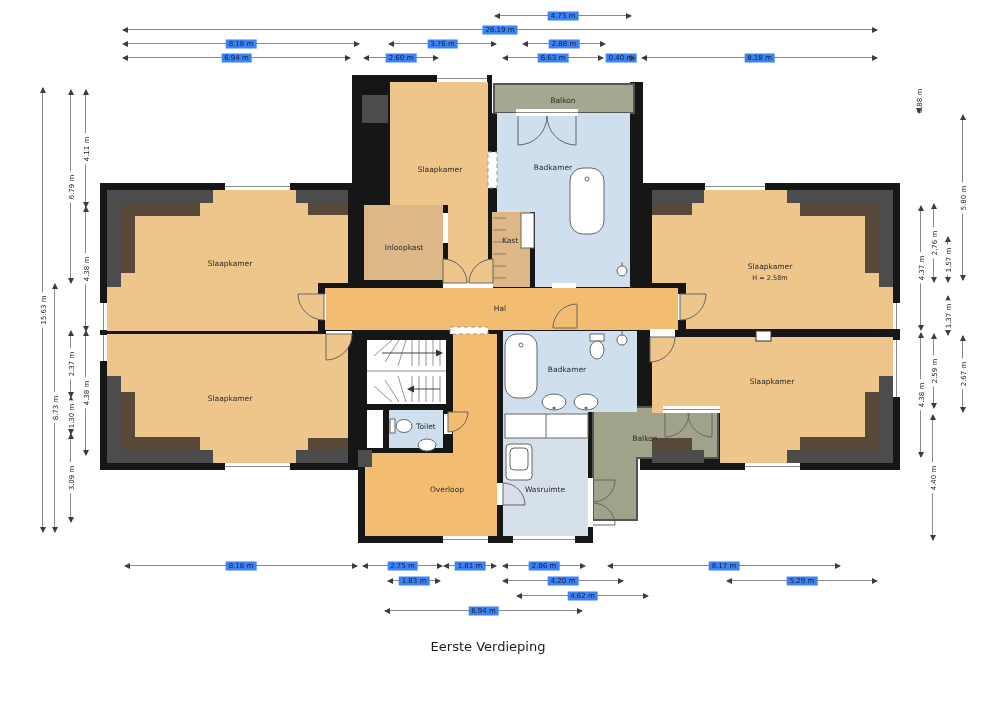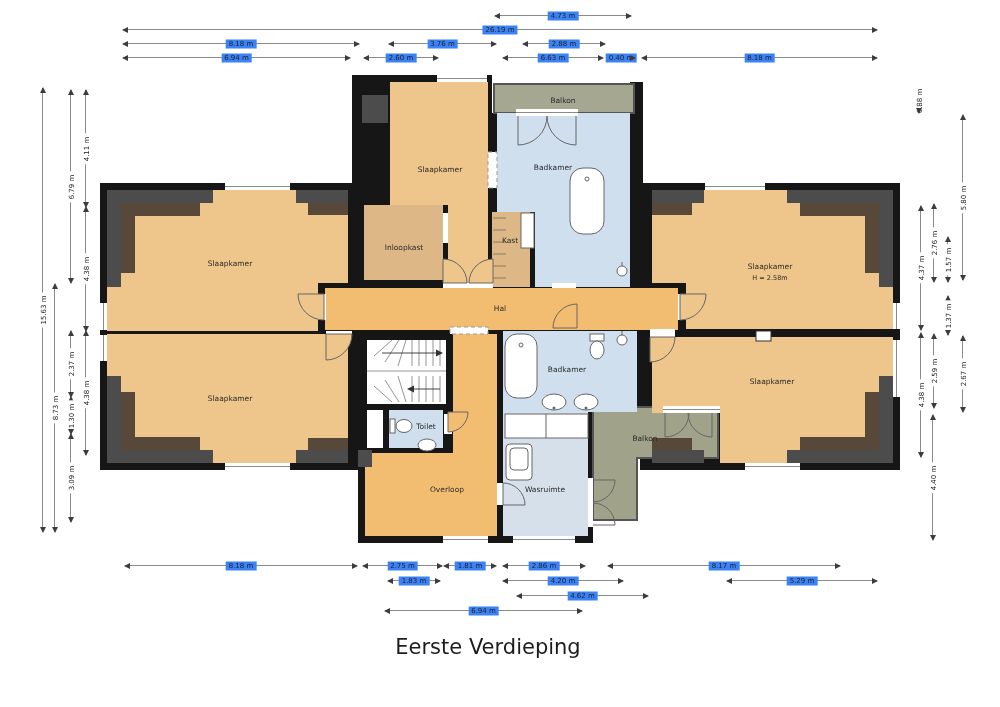--- a/index.html
+++ b/index.html
@@ -21,21 +21,21 @@
     background:#3b82f6;padding:0 3px;font-size:7px;line-height:9px;color:#222;white-space:nowrap;}
   .dimv{width:0;border-left:1px solid #8a8a8a;}
   .dimv::before{content:"";position:absolute;top:-1px;left:-3.5px;
     border-left:3px solid transparent;border-right:3px solid transparent;border-bottom:6px solid #3c3c3c;}
   .dimv::after{content:"";position:absolute;bottom:-1px;left:-3.5px;
     border-left:3px solid transparent;border-right:3px solid transparent;border-top:6px solid #3c3c3c;}
   .dimv span{position:absolute;top:50%;left:0.5px;transform:translate(-50%,-50%) rotate(-90deg);
     background:#fff;padding:0 3px;font-size:7px;line-height:9px;color:#222;white-space:nowrap;}
 
   #title{position:absolute;left:288px;top:636px;width:400px;text-align:center;
-    font-size:21px;line-height:22px;color:#1c1c1c;}
+    font-size:13px;line-height:22px;color:#1c1c1c;}
 </style>
 </head>
 <body>
 
 <div id="stage">
 
 <svg width="1000" height="707" viewBox="0 0 1000 707">
 
   <g fill="#161616">
     <rect x="100" y="183" width="260" height="287"></rect>

